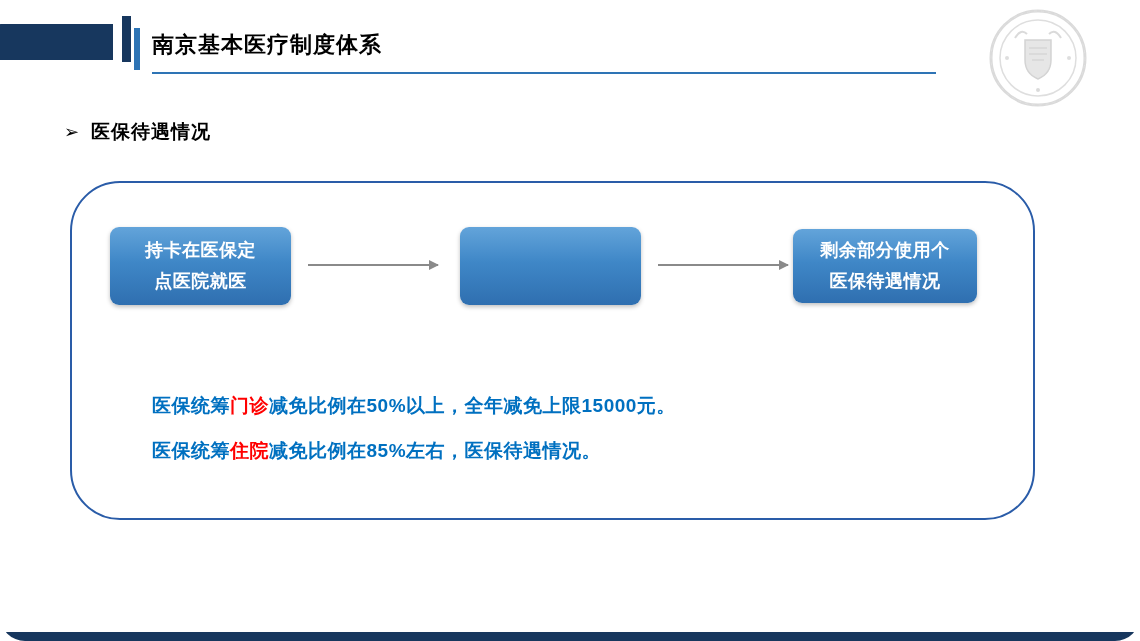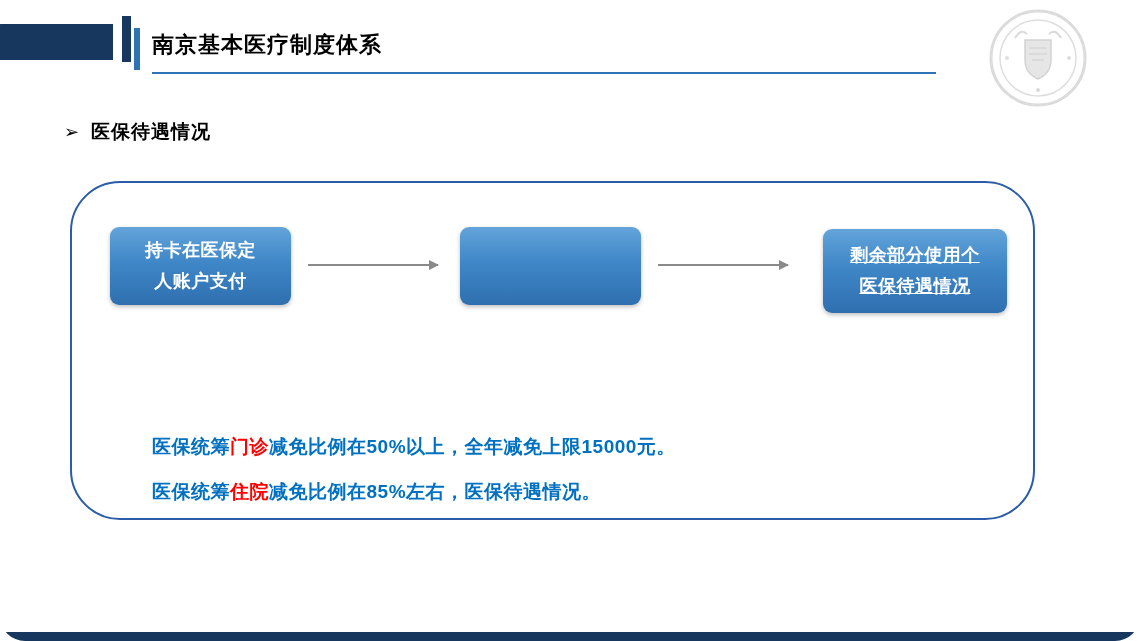--- a/index.html
+++ b/index.html
@@ -82,39 +82,39 @@
     background: linear-gradient(180deg, #63a4da 0%, #3f87c7 45%, #2f6fb0 100%);
     box-shadow: 0 2px 4px rgba(0,0,0,0.25);
     color: #ffffff; font-weight: 700; font-size: 18px;
     display: flex; flex-direction: column;
     align-items: center; justify-content: center;
     line-height: 31px; text-align: left;
     letter-spacing: 0.5px;
   }
   .flow-box-1 { left: 38px;  top: 44px; }
   .flow-box-2 { left: 388px; top: 44px; }
-  .flow-box-3 { left: 751px; top: 46px; width: 184px; height: 84px; text-decoration: underline; }
+  .flow-box-3 { left: 721px; top: 46px; width: 184px; height: 74px; }
 
   .flow-arrow {
     position: absolute; top: 81px;
     height: 0; border-top: 2px solid #8a8a8a;
   }
   .flow-arrow::after {
     content: "";
     position: absolute; right: -1px; top: -6px;
     border-left: 10px solid #8a8a8a;
     border-top: 5px solid transparent;
     border-bottom: 5px solid transparent;
   }
   .flow-arrow-1 { left: 236px; width: 130px; }
   .flow-arrow-2 { left: 586px; width: 130px; }
 
   
   .notes {
-    position: absolute; left: 80px; top: 210px; margin-top: 41px;
+    position: absolute; left: 80px; top: 210px;
   }
   .note-line {
     font-size: 19px; font-weight: 700;
     color: #0070C0;
     margin-bottom: 19px;
     letter-spacing: 0.5px;
     white-space: nowrap;
   }
   .note-highlight { color: #FF0000; }
 
@@ -153,21 +153,21 @@
 
   <div class="bullet-row">
     <span class="bullet-icon">➢</span>
     <span class="section-heading">医保待遇情况</span>
   </div>
 
   <div class="panel">
 
     <div class="flow-box flow-box-1">
       <div>持卡在医保定</div>
-      <div>人账户支付</div>
+      <div>点医院就医</div>
     </div>
 
     <div class="flow-arrow flow-arrow-1"></div>
 
     <div class="flow-box flow-box-2">
     </div>
 
     <div class="flow-arrow flow-arrow-2"></div>
 
     <div class="flow-box flow-box-3">

